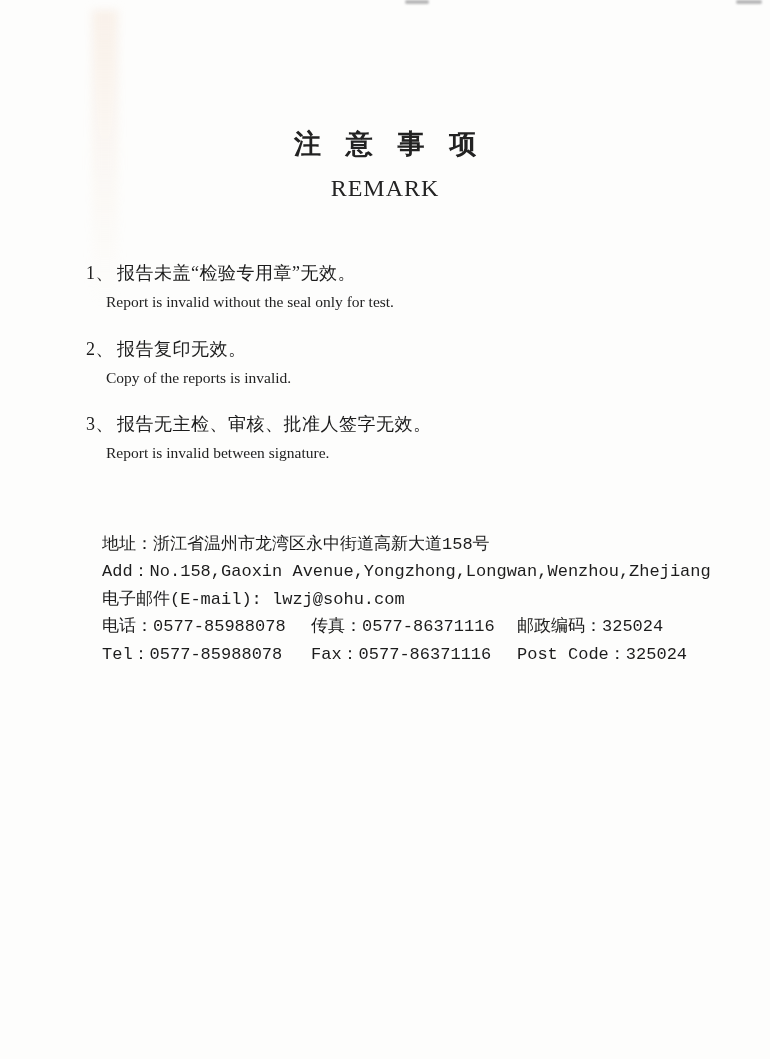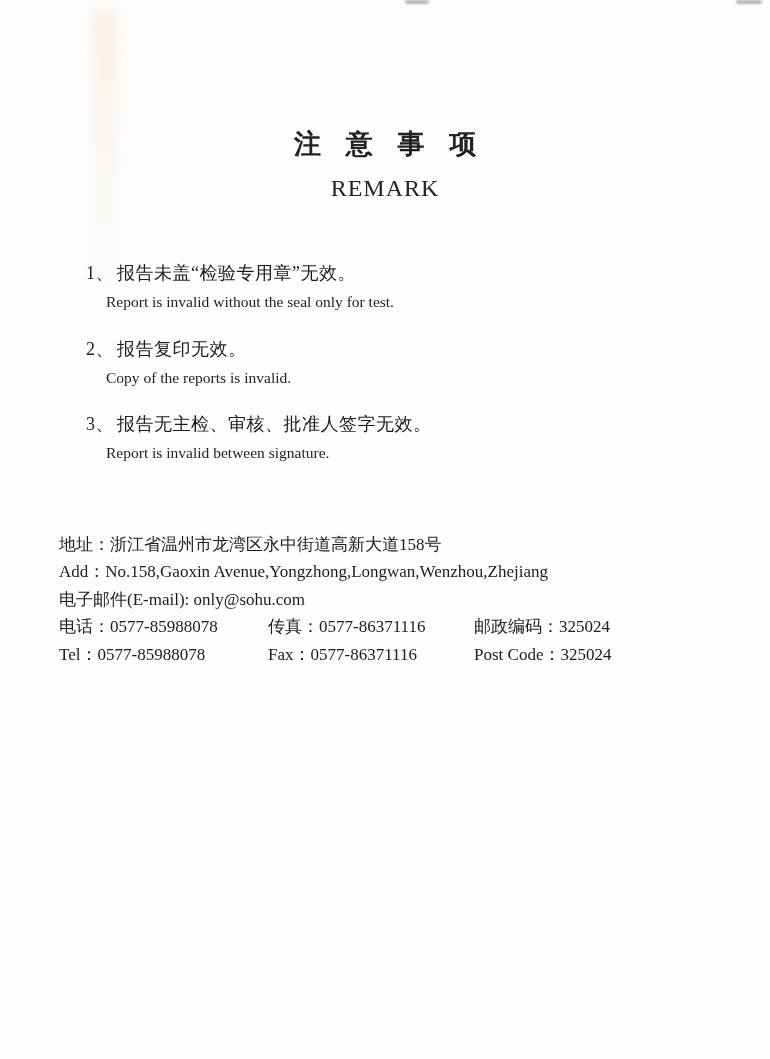--- a/index.html
+++ b/index.html
@@ -77,23 +77,24 @@
     margin-top: 8px;
     font-size: 15.5px;
     line-height: 18.5px;
     text-indent: 20px;
     max-width: 612px;
     color: #222;
   }
 
   .footer {
     margin-top: 68px;
-    padding-left: 59px;
+    padding-left: 102px;
     font-size: 17px;
     color: #1c1c1c;
+    font-family: Liberation Mono, monospace;
   }
   .footer .line { line-height: 27.5px; white-space: nowrap; }
   .contact-row { display: flex; }
   .col-1 { width: 209px; }
   .col-2 { width: 206px; }
 </style>
 </head>
 <body>
 
 <div class="page">
@@ -115,21 +116,21 @@
     </li>
     <li class="remark">
       <div class="remark-cn"><span class="num">3、</span><span>报告无主检、审核、批准人签字无效。</span></div>
       <div class="remark-en">Report is invalid between signature.</div>
     </li>
   </ol>
 
   <div class="footer">
     <div class="line"><span>地址：</span><span>浙江省温州市龙湾区永中街道高新大道158号</span></div>
     <div class="line"><span>Add：</span><span>No.158,Gaoxin Avenue,Yongzhong,Longwan,Wenzhou,Zhejiang</span></div>
-    <div class="line"><span>电子邮件(E-mail): </span><span>only@sohu.com</span></div>
+    <div class="line"><span>电子邮件(E-mail): </span><span>lwzj@sohu.com</span></div>
     <div class="line contact-row">
       <span class="col-1"><span>电话：</span><span>0577-85988078</span></span>
       <span class="col-2"><span>传真：</span><span>0577-86371116</span></span>
       <span><span>邮政编码：</span><span>325024</span></span>
     </div>
     <div class="line contact-row">
       <span class="col-1"><span>Tel：</span><span>0577-85988078</span></span>
       <span class="col-2"><span>Fax：</span><span>0577-86371116</span></span>
       <span><span>Post Code：</span><span>325024</span></span>
     </div>

